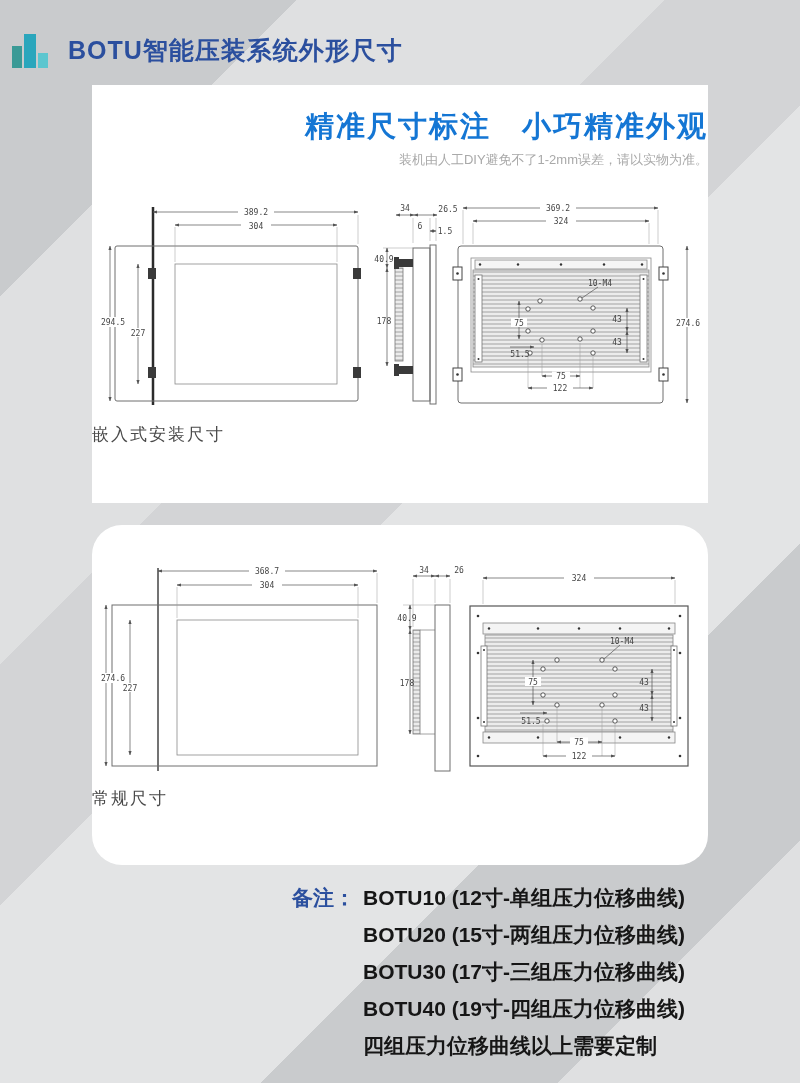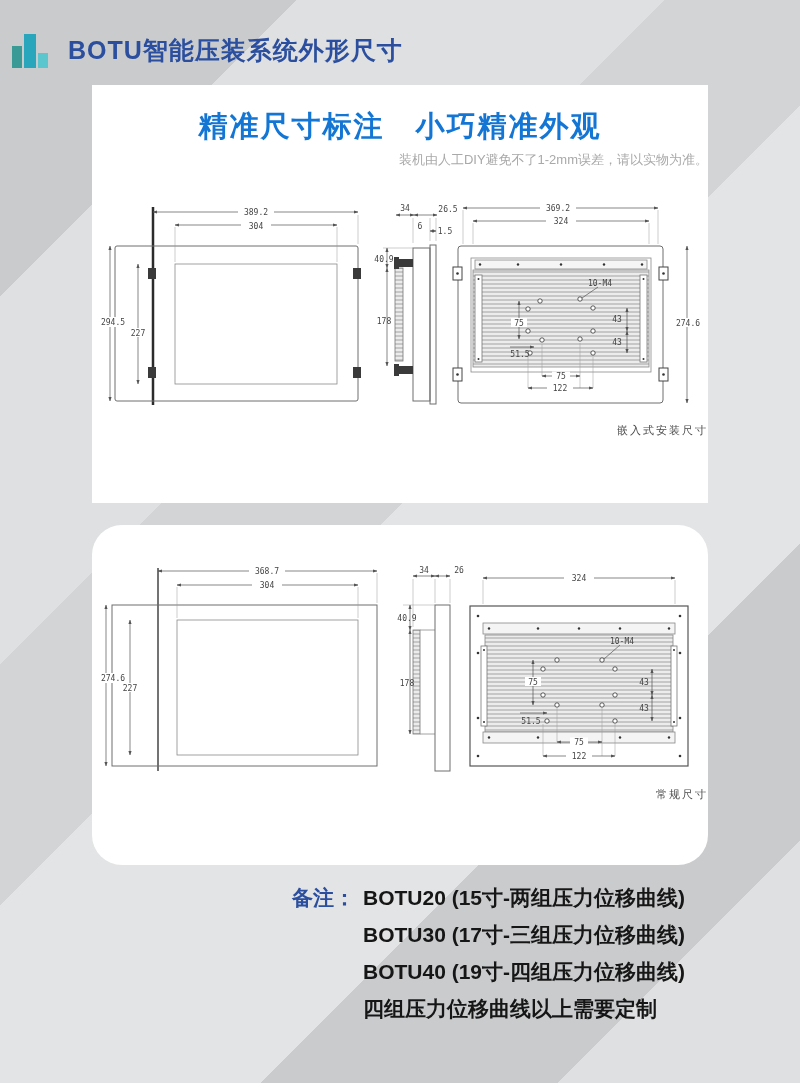--- a/index.html
+++ b/index.html
@@ -17,24 +17,24 @@
   .hdr{height:69px;padding:16px 0 0 10px;display:flex;align-items:center;gap:20px;}
   .logo{width:38px;height:38px;position:relative;flex:0 0 auto;}
   .logo span{position:absolute;bottom:2px;display:block;}
   .logo .b1{left:2px;width:10px;height:22px;background:#3a9a96;}
   .logo .b2{left:14px;width:12px;height:34px;background:#2aa6bc;}
   .logo .b3{left:28px;width:10px;height:15px;background:#5cc6cf;}
   .hdr h1{margin:0;font-size:25px;font-weight:bold;color:#2b4f9e;letter-spacing:1px;}
   .card{width:616px;margin-left:92px;background:#fff;box-sizing:border-box;}
   .card1{height:418px;padding-top:14px;}
   .card2{height:340px;margin-top:22px;padding-top:6px;border-radius:30px;}
-  .card-title{margin:8px 0 4px;text-align:center;font-size:29px;font-weight:bold;color:#1476d4;letter-spacing:2px;}
+  .card-title{margin:8px 0 4px;text-align:right;font-size:29px;font-weight:bold;color:#1476d4;letter-spacing:2px;}
   .card-sub{margin:4px 0 0;text-align:right;font-size:13px;color:#a9a9a9;}
   svg.draw{display:block;margin:22px auto 0;}
-  .caption{margin:10px 0 0;text-align:right;font-size:11px;color:#4a4a4a;letter-spacing:2px;}
+  .caption{margin:10px 0 0;text-align:left;font-size:17px;color:#4a4a4a;letter-spacing:2px;}
   .notes{display:flex;margin:14px 0 0 292px;font-size:21px;line-height:37px;}
   .notes-label{color:#2b4f9e;font-weight:bold;flex:0 0 auto;margin-right:8px;}
   .notes-lines p{margin:0;color:#161616;font-weight:600;}
   
   .ol{fill:none;stroke:#6e6e6e;stroke-width:1;}
   .ol2{fill:none;stroke:#8a8a8a;stroke-width:.8;}
   .dl{stroke:#555;stroke-width:.7;fill:none;}
   .xl{stroke:#9a9a9a;stroke-width:.5;}
   .dim{font:8px "DejaVu Sans Mono",monospace;fill:#444;text-anchor:middle;}
   .bgr{fill:#fff;}
@@ -314,18 +314,19 @@
       <text class="dim" x="522" y="91" text-anchor="start">10-M4</text>
     </g>
   </svg>
 
   <p class="caption">常规尺寸</p>
 </section>
 
 <section class="notes">
   <span class="notes-label">备注：</span>
   <div class="notes-lines">
+    <p>BOTU10 (12寸-单组压力位移曲线)</p>
     <p>BOTU20 (15寸-两组压力位移曲线)</p>
     <p>BOTU30 (17寸-三组压力位移曲线)</p>
     <p>BOTU40 (19寸-四组压力位移曲线)</p>
     <p>四组压力位移曲线以上需要定制</p>
   </div>
 </section>
 
 </body></html>

